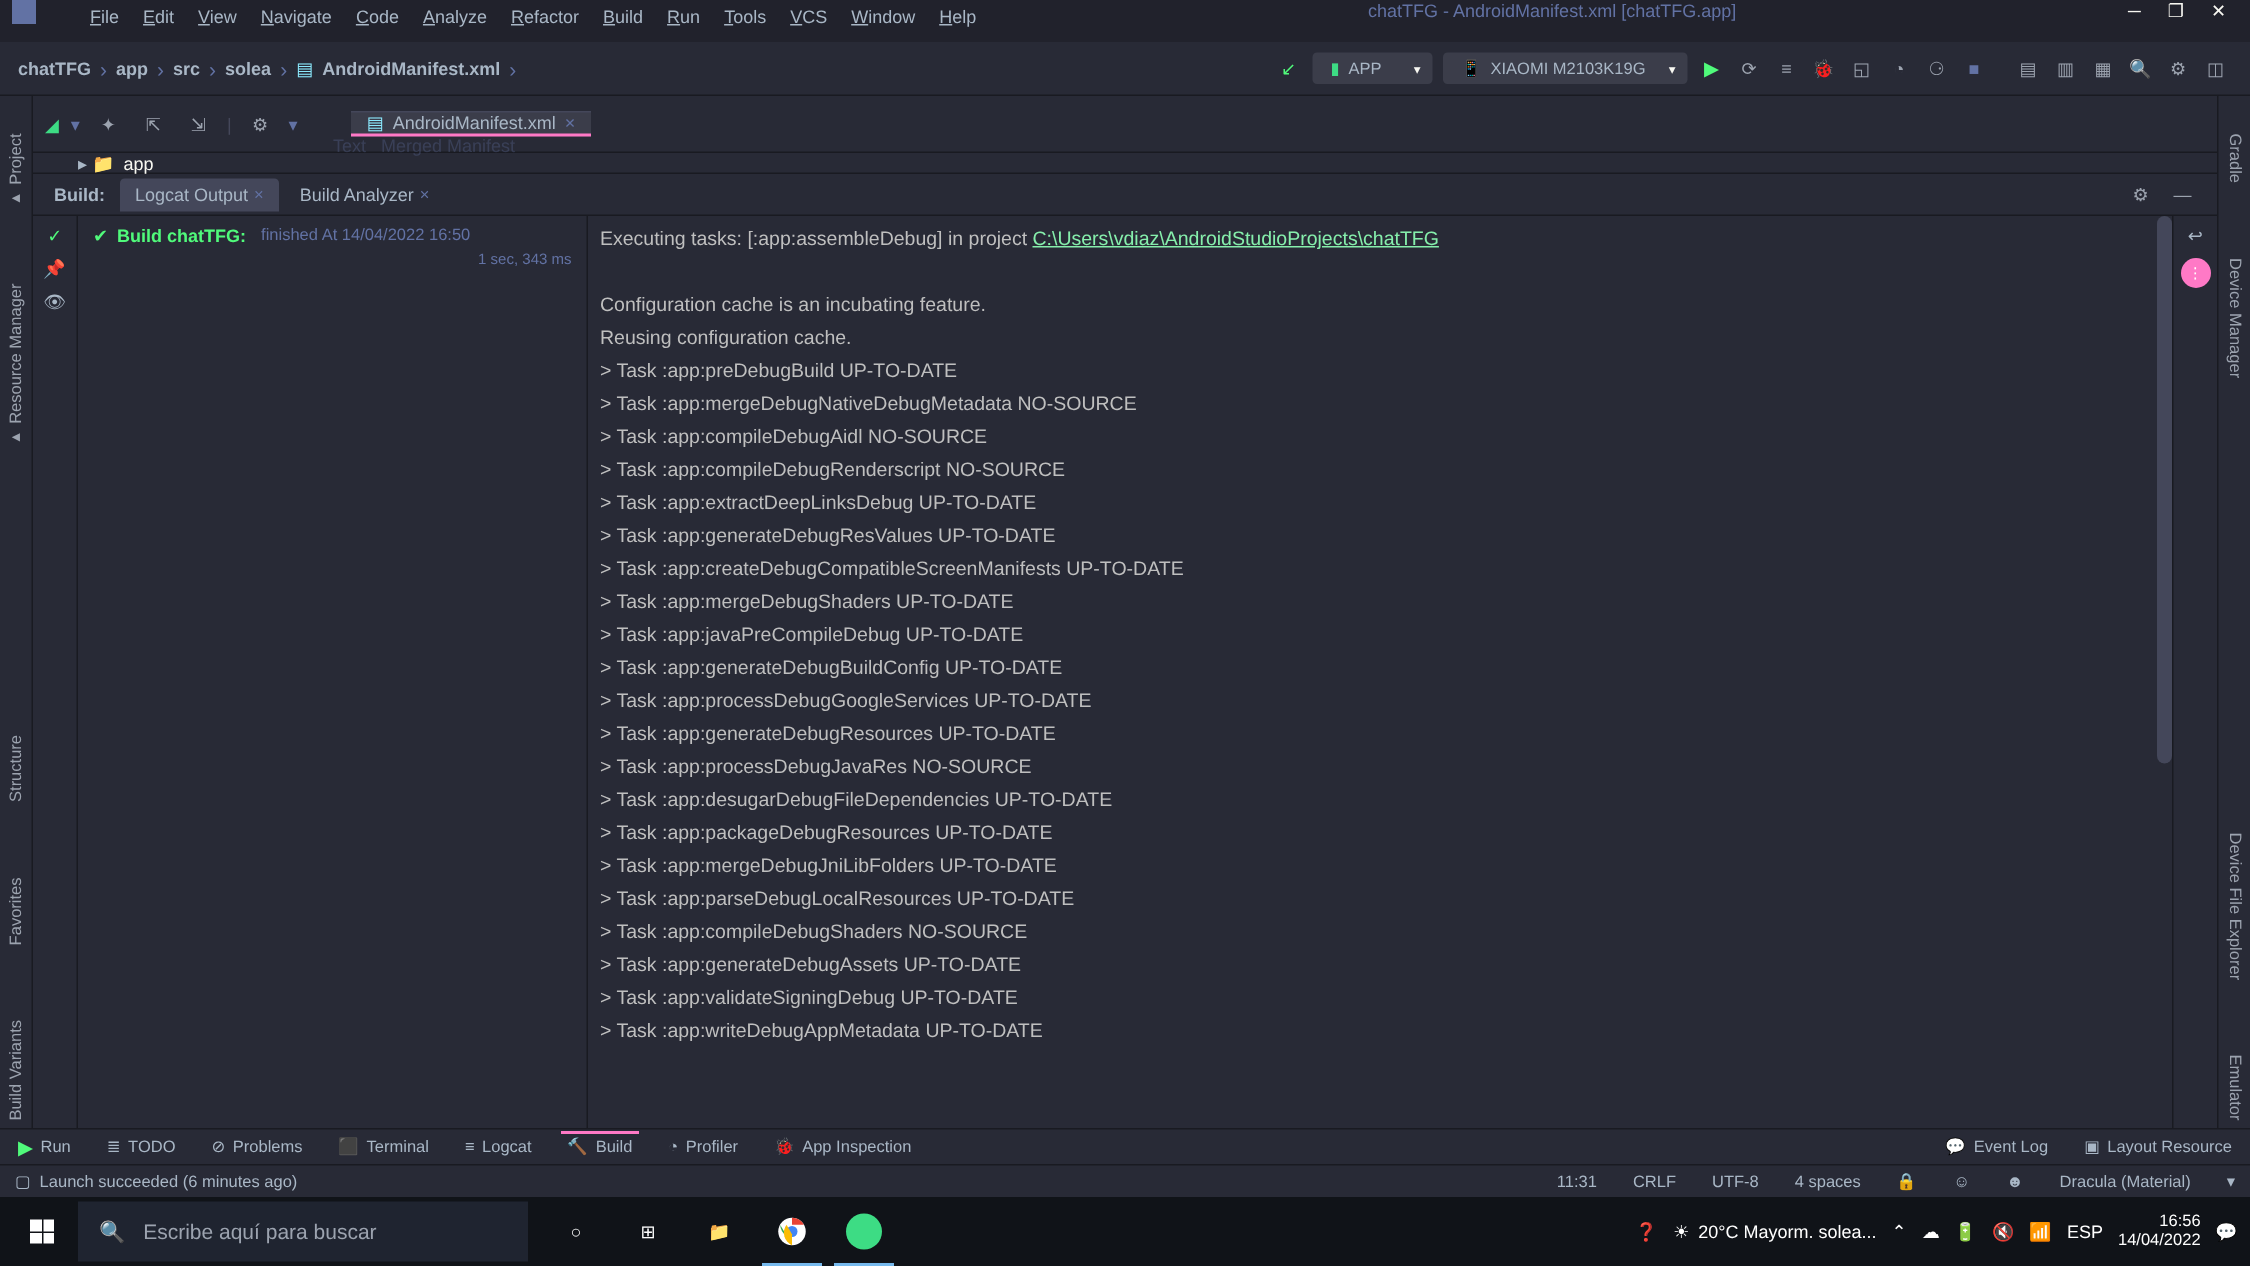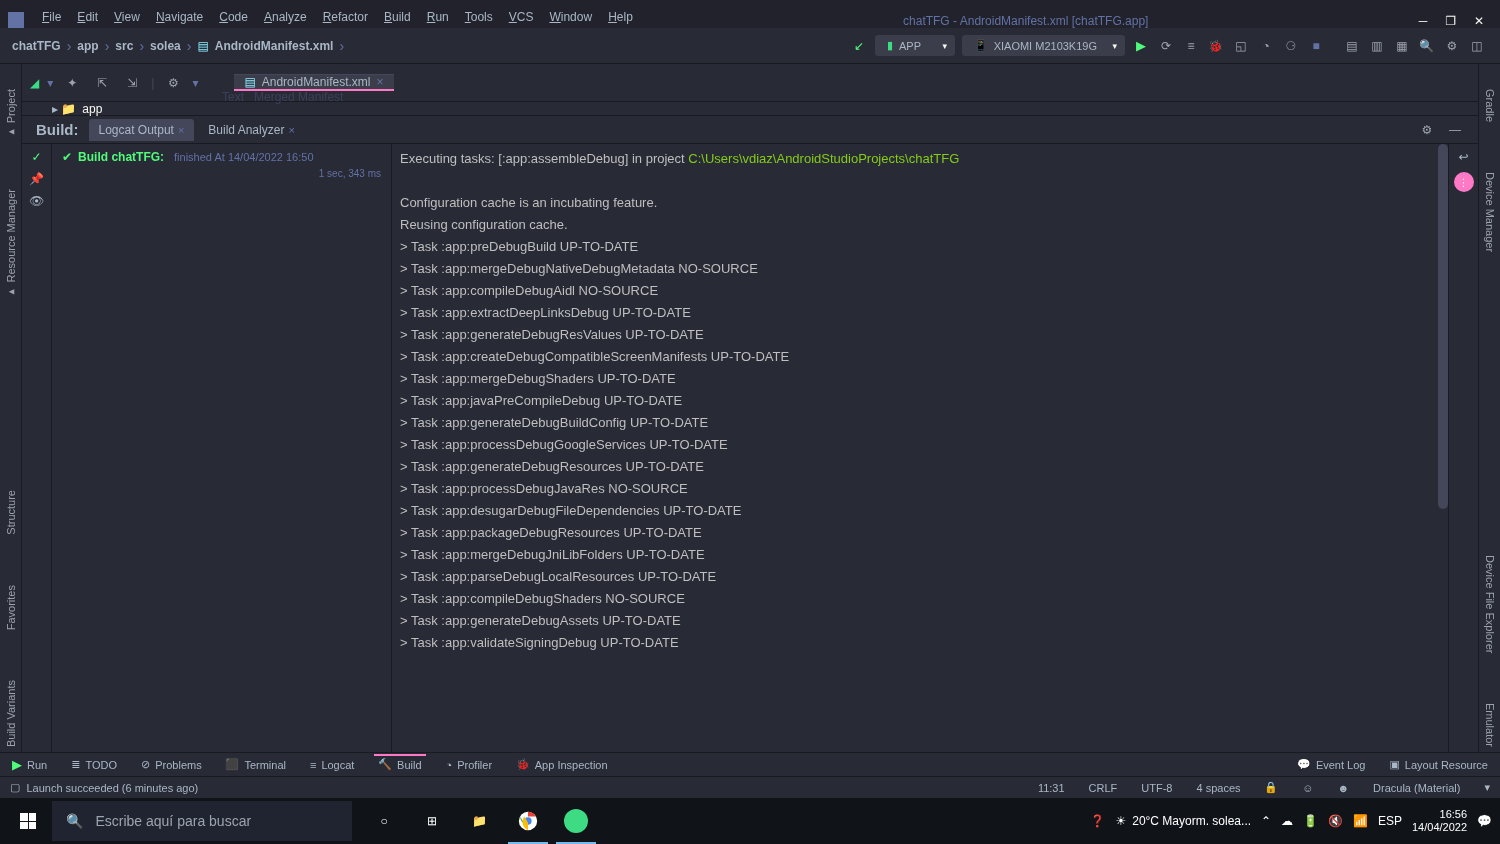--- a/index.html
+++ b/index.html
@@ -1,17 +1,17 @@
 <!DOCTYPE html>
 <html><head>
 <meta charset="utf-8">
 <style>
 * { margin: 0; padding: 0; box-sizing: border-box; font-family: 'Segoe UI', sans-serif; }
 body { background: #21222c; color: #a9b7c6; font-size: 12px; overflow: hidden; width: 1500px; height: 844px; }
-.menubar { height: 28px; background: #21222c; display: flex; align-items: flex-end; padding: 0 8px; gap: 2px; }
+.menubar { height: 28px; background: #21222c; display: flex; align-items: flex-start; padding: 0 8px; gap: 20px; }
 .menubar-icon { width: 16px; height: 16px; background: #6272a4; margin-right: 8px; }
 .menu-item { padding: 4px 8px; cursor: pointer; font-size: 12px; }
 .menu-item span.u { text-decoration: underline; }
 .window-title { flex: 1; text-align: center; font-size: 12px; color: #6272a4; }
 .win-controls { display: flex; gap: 18px; padding: 0 8px; color: #f8f8f2; }
 .toolbar { height: 36px; background: #282a36; display: flex; align-items: center; padding: 0 12px; justify-content: space-between; border-bottom: 1px solid #191a21; }
 .breadcrumb { display: flex; align-items: center; gap: 6px; font-size: 12px; }
 .breadcrumb-item { cursor: pointer; font-weight: 600; }
 .breadcrumb-sep { color: #6272a4; font-size: 14px; }
 .toolbar-right { display: flex; align-items: center; gap: 3px; }
@@ -22,34 +22,34 @@
 .left-rail { width: 22px; background: #282a36; border-right: 1px solid #191a21; display: flex; flex-direction: column; align-items: center; padding-top: 20px; gap: 40px; }
 .rail-text { writing-mode: vertical-rl; transform: rotate(180deg); font-size: 11px; color: #9ca3af; cursor: pointer; padding: 4px; border: 1px solid transparent; }
 .right-rail { width: 22px; background: #282a36; border-left: 1px solid #191a21; display: flex; flex-direction: column; align-items: center; padding-top: 20px; gap: 40px; }
 .right-rail .rail-text { writing-mode: vertical-rl; transform: none; }
 .center-panel { flex: 1; display: flex; flex-direction: column; background: #282a36; }
 .editor-toolbar { height: 38px; display: flex; align-items: center; padding: 0 8px; gap: 8px; border-bottom: 1px solid #191a21; }
 .file-tab { background: #3b3d4a; padding: 0 10px; display: flex; align-items: center; gap: 6px; font-size: 12px; border-top: 1px solid #44475a; position: relative; }
 .file-tab.active { border-bottom: 2px solid #ff79c6; }
 .build-panel { flex: 1; display: flex; flex-direction: column; background: #282a36; }
 .build-tabs { height: 28px; display: flex; align-items: center; padding: 0 8px; gap: 4px; border-bottom: 1px solid #191a21; }
-.build-tab-label { font-size: 15px; padding: 4px 6px; font-weight: bold; }
+.build-tab-label { font-size: 12px; padding: 4px 6px; font-weight: bold; }
 .build-tab { font-size: 12px; padding: 4px 10px; cursor: pointer; border-radius: 3px 3px 0 0; display: flex; align-items: center; gap: 4px; }
 .build-tab.active { background: #44475a; }
 .build-tab .close-x { font-size: 11px; color: #6272a4; }
 .build-panel-tools { margin-left: auto; display: flex; gap: 6px; padding-right: 4px; }
 .build-content { flex: 1; display: flex; overflow: hidden; }
 .build-left-tools { width: 30px; display: flex; flex-direction: column; align-items: center; gap: 8px; padding-top: 6px; border-right: 1px solid #191a21; }
 .build-tree { width: 340px; padding: 6px 10px; font-size: 12px; border-right: 1px solid #191a21; }
 .build-tree-row { display: flex; align-items: center; gap: 6px; }
 .build-status-text { color: #6272a4; font-size: 11px; margin-left: 4px; }
 .build-time { text-align: right; color: #6272a4; font-size: 10px; margin-top: 4px; }
 .build-output { flex: 1; overflow-y: auto; font-family: 'Consolas', monospace; font-size: 13px; line-height: 22px; padding: 4px 8px; color: #bfbfbf; position: relative; }
 .build-output-scroll { position: absolute; right: 0; top:0; width: 10px; height: 60%; background: #44475a; border-radius: 5px; }
-.build-output a { color: #84cc16; cursor: pointer; }
+.build-output a { color: #86efac; text-decoration: underline; cursor: pointer; }
 .build-right-tools { width: 30px; display: flex; flex-direction: column; align-items: center; gap: 8px; padding-top: 6px; border-left: 1px solid #191a21; }
 .pink-badge { width: 20px; height: 20px; background: #ff79c6; border-radius: 50%; display: flex; align-items: center; justify-content: center; color: #fff; font-size: 10px; }
 .bottom-tools { height: 24px; background: #282a36; border-top: 1px solid #191a21; display: flex; align-items: center; padding: 0 8px; gap: 16px; font-size: 11px; }
 .bottom-tool { display: flex; align-items: center; gap: 5px; cursor: pointer; padding: 2px 4px; }
 .bottom-tool.active { border-top: 2px solid #ff79c6; margin-top: -2px; }
 .bottom-tools-right { margin-left: auto; display: flex; gap: 16px; }
 .status-bar { height: 22px; background: #282a36; border-top: 1px solid #191a21; display: flex; align-items: center; padding: 0 10px; font-size: 11px; justify-content: space-between; }
 .status-right { display: flex; align-items: center; gap: 24px; }
 .taskbar { height: 46px; background: #101318; display: flex; align-items: center; padding: 0 4px; color: #fff; }
 .start-btn { width: 48px; height: 46px; display: flex; align-items: center; justify-content: center; cursor: pointer; }
@@ -210,36 +210,38 @@
         </div>
         <div class="build-output" id="build-output">
           <div class="build-output-scroll"></div>
         <div>Executing tasks: [:app:assembleDebug] in project <a>C:\Users\vdiaz\AndroidStudioProjects\chatTFG</a></div>
             <div>&nbsp;</div>
             <div>Configuration cache is an incubating feature.</div>
             <div>Reusing configuration cache.</div>
             <div>&gt; Task :app:preDebugBuild UP-TO-DATE</div>
             <div>&gt; Task :app:mergeDebugNativeDebugMetadata NO-SOURCE</div>
             <div>&gt; Task :app:compileDebugAidl NO-SOURCE</div>
+            <div>&gt; Task :app:compileDebugRenderscript NO-SOURCE</div>
             <div>&gt; Task :app:extractDeepLinksDebug UP-TO-DATE</div>
             <div>&gt; Task :app:generateDebugResValues UP-TO-DATE</div>
             <div>&gt; Task :app:createDebugCompatibleScreenManifests UP-TO-DATE</div>
             <div>&gt; Task :app:mergeDebugShaders UP-TO-DATE</div>
             <div>&gt; Task :app:javaPreCompileDebug UP-TO-DATE</div>
             <div>&gt; Task :app:generateDebugBuildConfig UP-TO-DATE</div>
             <div>&gt; Task :app:processDebugGoogleServices UP-TO-DATE</div>
             <div>&gt; Task :app:generateDebugResources UP-TO-DATE</div>
             <div>&gt; Task :app:processDebugJavaRes NO-SOURCE</div>
             <div>&gt; Task :app:desugarDebugFileDependencies UP-TO-DATE</div>
             <div>&gt; Task :app:packageDebugResources UP-TO-DATE</div>
             <div>&gt; Task :app:mergeDebugJniLibFolders UP-TO-DATE</div>
             <div>&gt; Task :app:parseDebugLocalResources UP-TO-DATE</div>
             <div>&gt; Task :app:compileDebugShaders NO-SOURCE</div>
             <div>&gt; Task :app:generateDebugAssets UP-TO-DATE</div>
             <div>&gt; Task :app:validateSigningDebug UP-TO-DATE</div>
+            <div>&gt; Task :app:writeDebugAppMetadata UP-TO-DATE</div>
           </div>
         <div class="build-right-tools">
           <span>↩</span>
           <div class="pink-badge">⋮</div>
         </div>
       </div>
     </div>
   </div>
 
   <div class="right-rail" id="right-rail">

